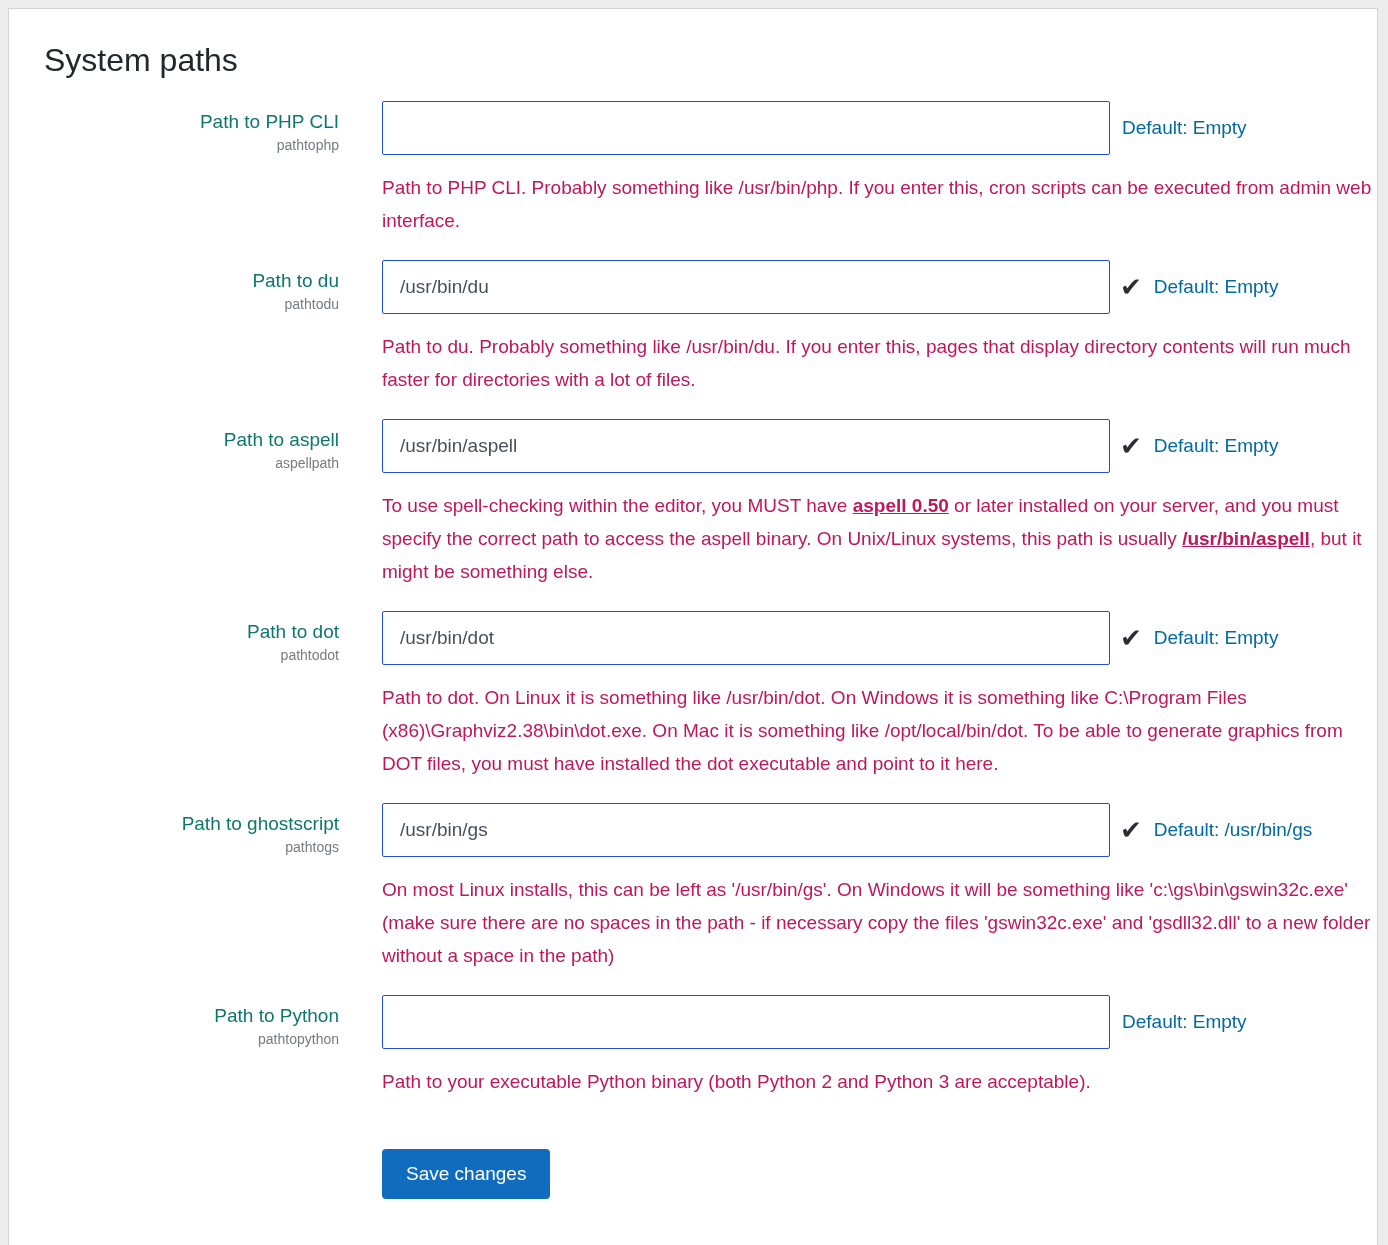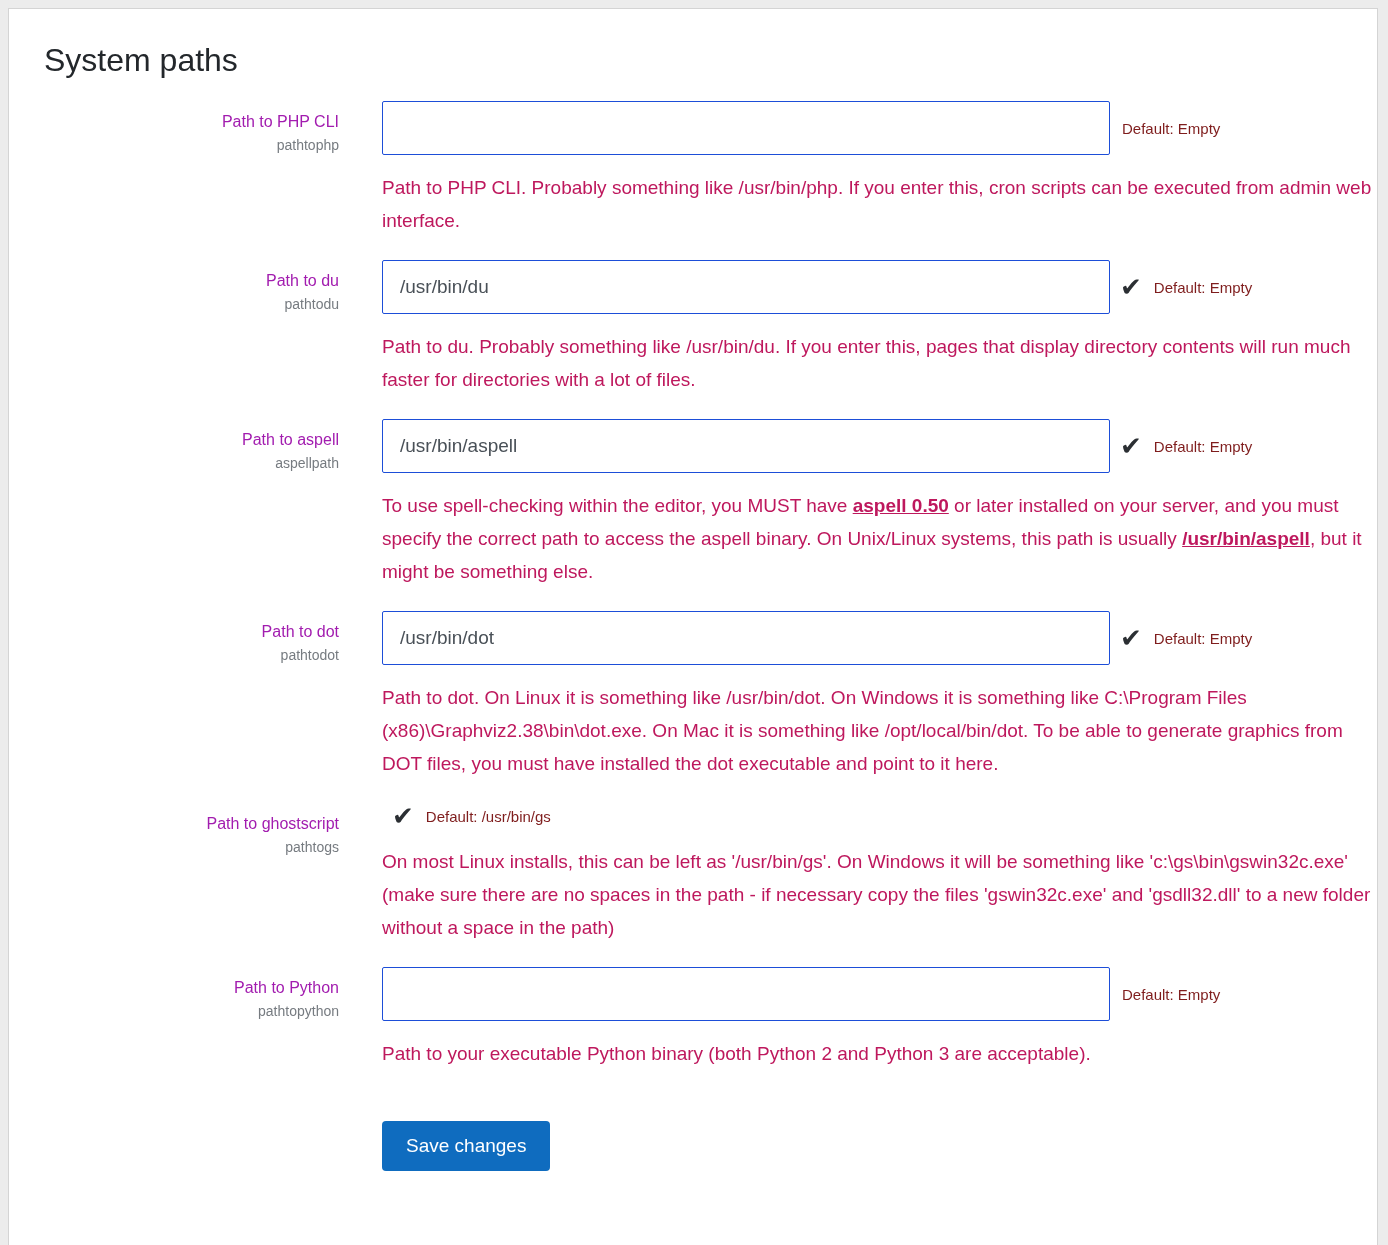--- a/index.html
+++ b/index.html
@@ -35,22 +35,22 @@
   }
   .col-label {
     box-sizing: border-box;
     width: 338px;
     flex: 0 0 338px;
     text-align: right;
     padding-right: 43px;
     padding-top: 8px;
   }
   .field-label {
-    font-size: 16px;
-    color: #a21caf;
+    font-size: 19px;
+    color: #0f766e;
     line-height: 25px;
   }
   .field-code {
     font-size: 14px;
     color: #767b80;
     margin-top: 3px;
   }
   .col-content { flex: 1 1 auto; min-width: 0; }
   .field-line {
     display: flex;
@@ -70,22 +70,22 @@
     outline: none;
   }
   .check-icon {
     font-size: 26px;
     line-height: 26px;
     color: #2b2f33;
     margin-left: 10px;
     flex: 0 0 auto;
   }
   .default-label {
-    font-size: 15px;
-    color: #7f1d1d;
+    font-size: 19px;
+    color: #0369a1;
     margin-left: 12px;
     white-space: nowrap;
     flex: 0 0 auto;
   }
   .no-check .default-label { margin-left: 12px; }
   .field-desc {
     margin-top: 16px;
     max-width: 992px;
     font-size: 19px;
     line-height: 33px;
@@ -176,20 +176,21 @@
   </div>
 
   
   <div class="form-row">
     <div class="col-label">
       <div class="field-label">Path to ghostscript</div>
       <div class="field-code">pathtogs</div>
     </div>
     <div class="col-content">
       <div class="field-line">
+        <input type="text" class="path-input" value="/usr/bin/gs" style="">
         <span class="check-icon">✔</span>
         <span class="default-label">Default: /usr/bin/gs</span>
       </div>
       <div class="field-desc">On most Linux installs, this can be left as '/usr/bin/gs'. On Windows it will be something like 'c:\gs\bin\gswin32c.exe' (make sure there are no spaces in the path - if necessary copy the files 'gswin32c.exe' and 'gsdll32.dll' to a new folder without a space in the path)</div>
     </div>
   </div>
 
   
   <div class="form-row">
     <div class="col-label">

